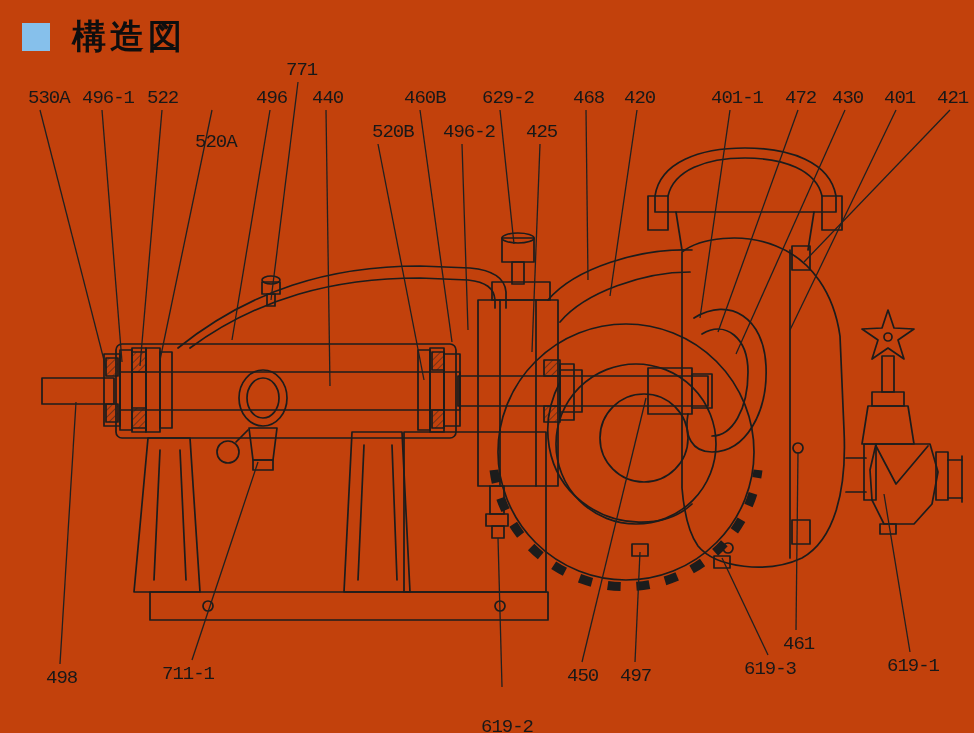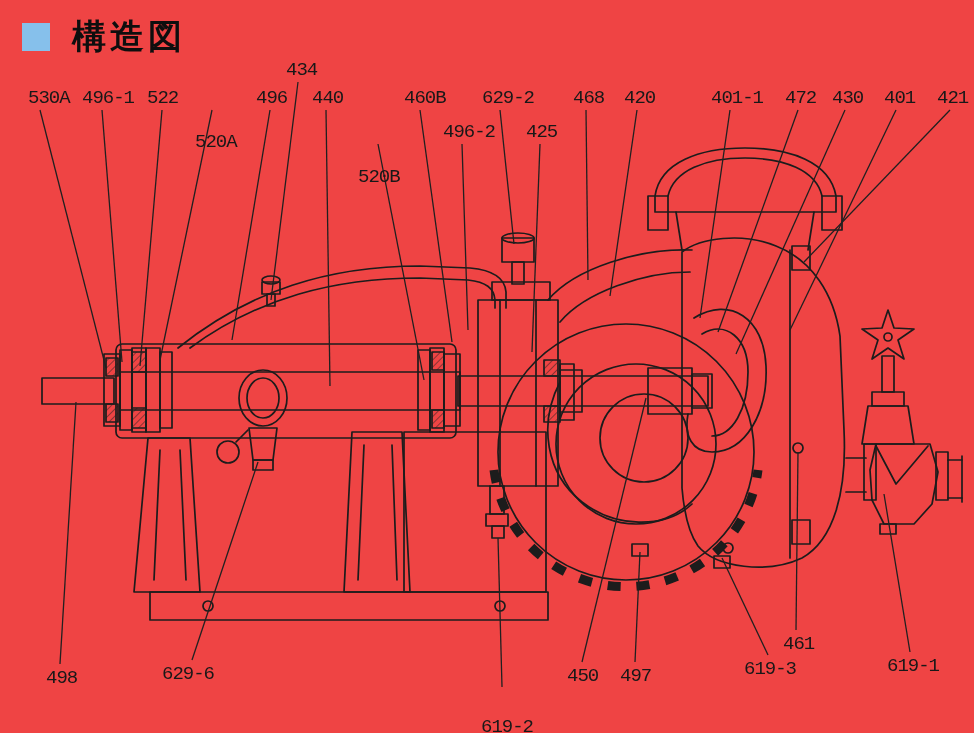--- a/index.html
+++ b/index.html
@@ -2,21 +2,21 @@
 <html style="--accent: #86C0EB;"><head>
 <meta charset="utf-8">
 <style>
   * { margin:0; padding:0; box-sizing:border-box; }
   html,body { background:#ffffff; }
   body {
     width:974px; height:733px;
     font-family:"DejaVu Sans", sans-serif;
     position:relative; overflow:hidden;
   }
-  .stage { position:relative; width:974px; height:733px; background:#ef4444; }
+  .stage { position:relative; width:974px; height:733px; background:#c2410c; }
   .title-row {
     position:absolute; left:22px; top:14px;
     display:flex; align-items:center; gap:22px; z-index:5;
   }
   .bullet {
     width:28px; height:28px; display:inline-block;
     background:var(--accent, #86C0EB);
   }
   h1.page-title {
     font-size:34px; font-weight:bold; color:#0e0e0e;
@@ -211,36 +211,36 @@
         <line x1="910" y1="652" x2="884" y2="494"></line>
       </g>
   </svg>
 
   <div class="label-layer" id="label-layer">
       <div class="part-label" style="left: 28px; top: 88px;">530A</div>
       <div class="part-label" style="left: 82px; top: 88px;">496-1</div>
       <div class="part-label" style="left: 147px; top: 88px;">522</div>
       <div class="part-label" style="left: 195px; top: 88px; margin-top: 44px;">520A</div>
       <div class="part-label" style="left: 256px; top: 88px;">496</div>
-      <div class="part-label" style="left: 286px; top: 60px;">434</div>
+      <div class="part-label" style="left: 286px; top: 60px;">771</div>
       <div class="part-label" style="left: 312px; top: 88px;">440</div>
-      <div class="part-label" style="left: 358px; top: 122px; margin-top: 45px;">520B</div>
+      <div class="part-label" style="left: 372px; top: 122px;">520B</div>
       <div class="part-label" style="left: 404px; top: 88px;">460B</div>
       <div class="part-label" style="left: 443px; top: 122px;">496-2</div>
       <div class="part-label" style="left: 482px; top: 88px;">629-2</div>
       <div class="part-label" style="left: 526px; top: 122px;">425</div>
       <div class="part-label" style="left: 573px; top: 88px;">468</div>
       <div class="part-label" style="left: 624px; top: 88px;">420</div>
       <div class="part-label" style="left: 711px; top: 88px;">401-1</div>
       <div class="part-label" style="left: 785px; top: 88px;">472</div>
       <div class="part-label" style="left: 832px; top: 88px;">430</div>
       <div class="part-label" style="left: 884px; top: 88px;">401</div>
       <div class="part-label" style="left: 937px; top: 88px; text-align: right;">421</div>
       <div class="part-label" style="left: 46px; top: 668px;">498</div>
-      <div class="part-label" style="left: 162px; top: 664px;">629-6</div>
+      <div class="part-label" style="left: 162px; top: 664px;">711-1</div>
       <div class="part-label" style="left: 481px; top: 691px; margin-top: 26px;">619-2</div>
       <div class="part-label" style="left: 567px; top: 666px;">450</div>
       <div class="part-label" style="left: 620px; top: 666px;">497</div>
       <div class="part-label" style="left: 744px; top: 659px;">619-3</div>
       <div class="part-label" style="left: 783px; top: 634px;">461</div>
       <div class="part-label" style="left: 887px; top: 656px;">619-1</div>
     </div>
 
 </div>
 

